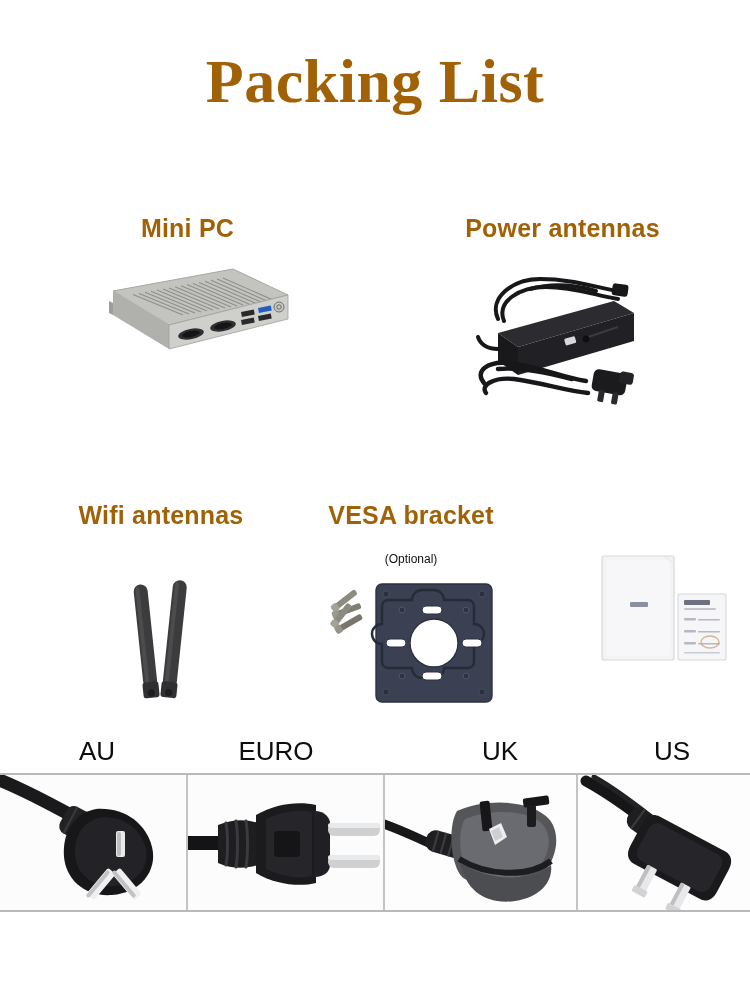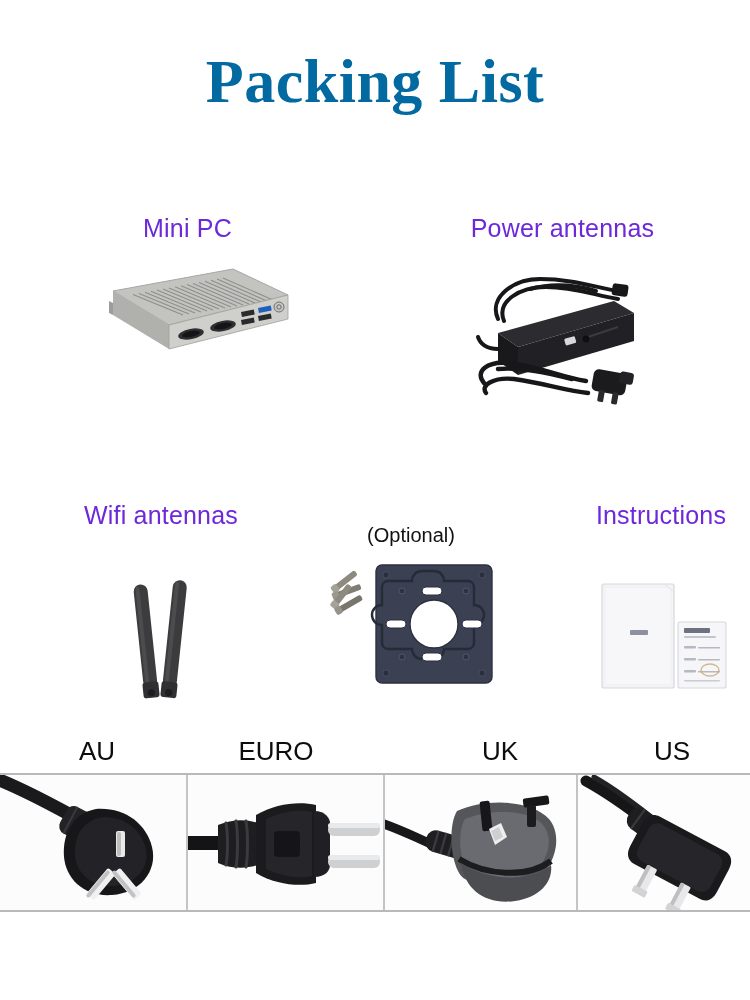--- a/index.html
+++ b/index.html
@@ -25,49 +25,49 @@
   .page-title {
     position: absolute;
     top: 50px;
     left: 0;
     width: 750px;
     text-align: center;
     font-family: "Liberation Serif", serif;
     font-size: 62px;
     font-weight: 700;
     letter-spacing: 0.5px;
-    color: #0369a1;
+    color: #a16207;
     line-height: 1;
   }
 
   
   .row {
     position: absolute;
     left: 0;
     width: 750px;
     display: flex;
   }
   .cell {
     flex: 1 1 33.333%;
     display: flex;
     flex-direction: column;
     align-items: center;
   }
   .item-label {
     font-family: "Liberation Sans", sans-serif;
     font-size: 25px;
-    font-weight: 400;
-    color: #6d28d9;
+    font-weight: 700;
+    color: #a16207;
     letter-spacing: 0.2px;
     text-align: right;
     line-height: 1.1;
   }
   .item-sub {
     font-family: "Liberation Sans", sans-serif;
-    font-size: 20px;
+    font-size: 12px;
     color: #111111;
     margin-top: 22px;
     text-align: center;
   }
   .art {
     position: relative;
     margin-top: 14px;
   }
 
   
@@ -263,20 +263,21 @@
             <rect x="66" y="8" width="14" height="108" rx="7" fill="#3c3c3e"></rect>
             <rect x="68" y="10" width="4" height="102" rx="2" fill="#525255" opacity="0.7"></rect>
             <rect x="65" y="110" width="16" height="16" rx="3" fill="#303032"></rect>
             <circle cx="73" cy="121" r="3.6" fill="#1d1d1f"></circle>
           </g>
         </svg>
       </div>
     </div>
 
     <div class="cell">
+      <div class="item-label">VESA bracket</div>
       <div class="item-sub">(Optional)</div>
       <div class="art" style="margin-top:10px;">
         <svg class="vesaart" viewBox="0 0 175 135">
 
           <g>
             <g transform="rotate(-38 20 26)">
               <rect x="10" y="22" width="26" height="6" rx="2" fill="#8d8a7f"></rect>
               <rect x="6" y="21" width="7" height="8" rx="2" fill="#a5a298"></rect>
             </g>
             <g transform="rotate(-20 22 36)">
@@ -319,21 +320,20 @@
             <circle cx="78" cy="34" r="3"></circle>
             <circle cx="142" cy="34" r="3"></circle>
             <circle cx="78" cy="100" r="3"></circle>
             <circle cx="142" cy="100" r="3"></circle>
           </g>
         </svg>
       </div>
     </div>
 
     <div class="cell">
-      <div class="item-label">Instructions</div>
       <div class="art" style="margin-top:48px;">
         <svg class="instrart" viewBox="0 0 150 120">
 
           <rect x="16" y="6" width="72" height="104" rx="2" fill="#f3f3f5" stroke="#d8d9dd" stroke-width="1.2"></rect>
           <rect x="20" y="10" width="64" height="96" rx="1" fill="#f7f7f9"></rect>
           <rect x="44" y="52" width="18" height="5" rx="1" fill="#8c90a0"></rect>
           <path d="M78 6 l10 8 v96" fill="none" stroke="#e2e3e7" stroke-width="1"></path>
 
           <rect x="92" y="44" width="48" height="66" rx="2" fill="#f6f6f8" stroke="#d6d7dc" stroke-width="1.1"></rect>
           <rect x="98" y="50" width="26" height="5" rx="1" fill="#6d7180"></rect>

